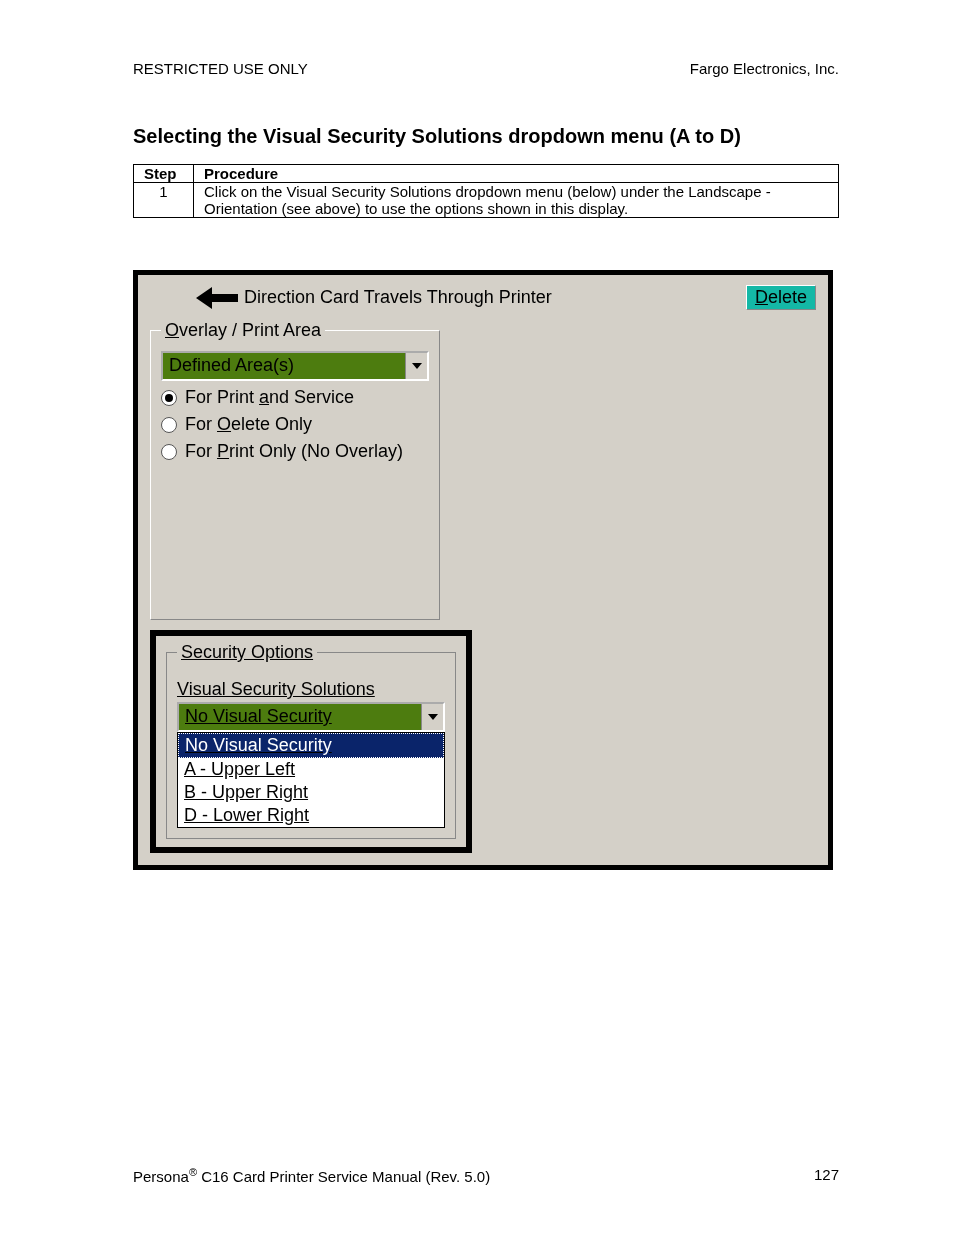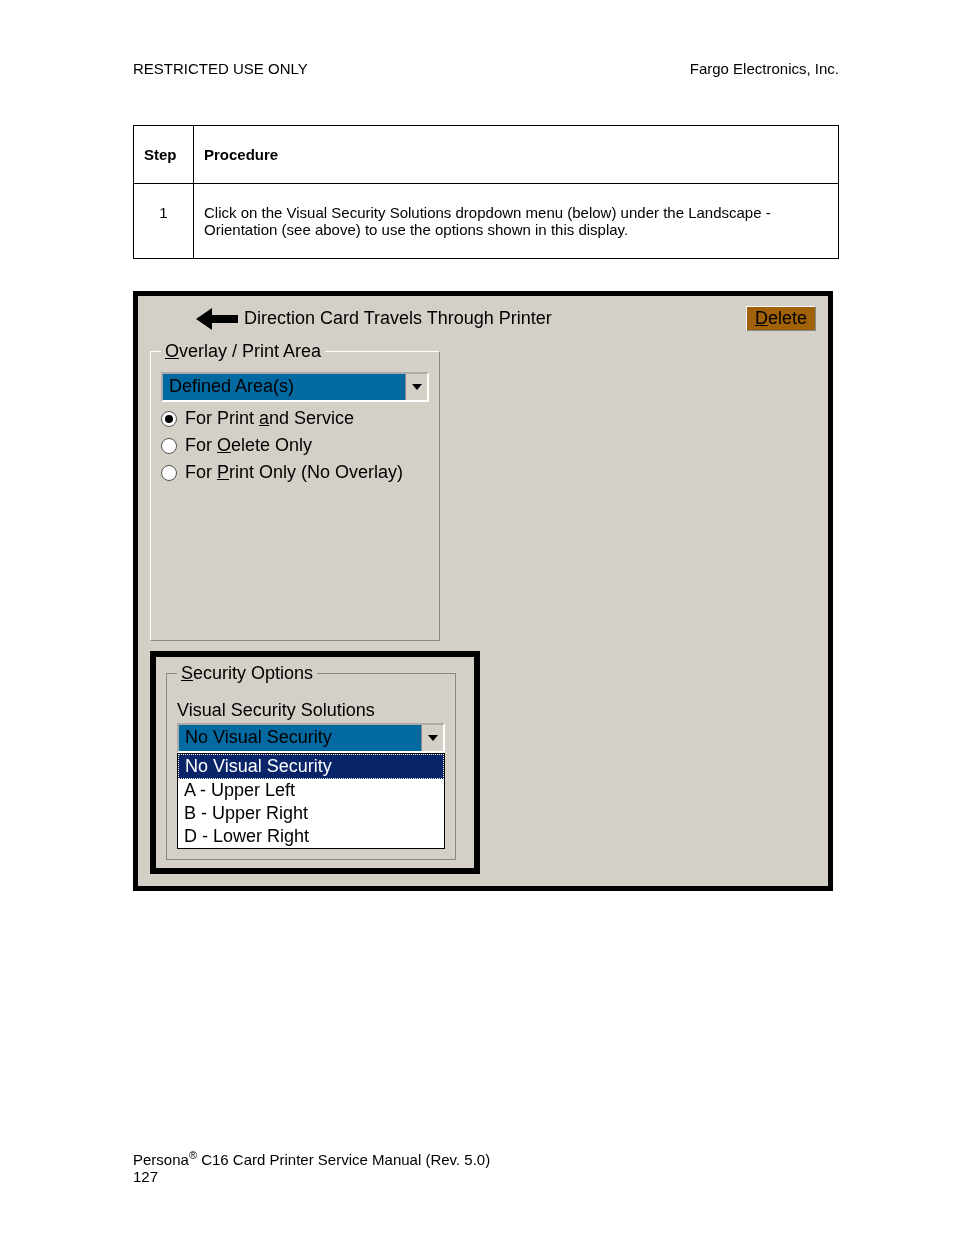--- a/index.html
+++ b/index.html
@@ -27,51 +27,51 @@
     font-weight: bold;
     margin: 4px 0 16px 0;
   }
   table.proc {
     border-collapse: collapse;
     width: 100%;
     font-size: 15px;
   }
   table.proc th, table.proc td {
     border: 1px solid #000;
-    padding: 20px 10px;
+    padding: 0 10px;
     text-align: left;
     vertical-align: top;
   }
   table.proc th { font-weight: bold; }
   table.proc td.step { text-align: center; width: 60px; }
 
   
   .dlg-wrap {
-    margin-top: 32px;
+    margin-top: 52px;
     border: 5px solid #000;
     width: 700px;
     background: #d4d0c8;
     padding: 8px 12px 12px 12px;
     font-family: Tahoma, Arial, sans-serif;
     font-size: 18px;
     position: relative;
   }
   .dir-row {
     display: flex;
     align-items: center;
     gap: 6px;
     margin: 2px 0 10px 46px;
   }
   .arrow-svg { flex: 0 0 auto; }
   .delete-btn {
     margin-left: auto;
     border: 1px solid #888;
     border-top-color: #fff;
     border-left-color: #fff;
-    background: #a16207;
+    background: #14b8a6;
     padding: 1px 8px;
     font-size: 18px;
   }
   .delete-btn .u { text-decoration: underline; }
   .cols { display: flex; gap: 10px; align-items: flex-start; flex-direction: column; }
   fieldset.grp {
     border: 1px solid #888;
     border-top-color: #fff;
     border-left-color: #fff;
     margin: 0;
@@ -82,21 +82,21 @@
   fieldset.grp > legend {
     padding: 0 4px;
     font-size: 18px;
     background: #d4d0c8;
   }
   .u { text-decoration: underline; }
   .combo {
     display: flex;
     align-items: stretch;
     border: 2px inset #fff;
-    background: #0369a1;
+    background: #4d7c0f;
     height: 30px;
     width: 268px;
   }
   .combo .val {
     flex: 1;
     padding: 2px 6px;
     white-space: nowrap;
     overflow: hidden;
   }
   .combo .btn {
@@ -112,22 +112,23 @@
   .radio {
     width: 16px; height: 16px; border-radius: 50%;
     border: 1px solid #555; background: #fff;
     display: inline-flex; align-items: center; justify-content: center;
   }
   .radio.sel::after {
     content: ""; width: 8px; height: 8px; border-radius: 50%; background: #000;
   }
   .sec-wrap {
     border: 6px solid #000;
-    padding: 6px 18px 8px 10px;
-    background: #d4d0c8;
+    padding: 6px 10px 8px 10px;
+    background: #d4d0c8;
+    text-decoration: underline;
   }
   .sec-label { margin: 6px 0 2px 0; }
   .listbox {
     border: 1px solid #000;
     background: #fff;
     width: 268px;
     font-size: 18px;
   }
   .listbox .item {
     padding: 1px 6px;
@@ -139,34 +140,34 @@
     border: 1px dotted #fff;
   }
   .footer {
     position: absolute;
     bottom: 50px;
     left: 133px;
     right: 115px;
     display: flex;
     justify-content: space-between;
     font-size: 15px;
-    flex-direction: column;
   }
   .reg { font-size: 11px; vertical-align: super; }
 </style>
 </head>
 <body>
 
 <div class="page">
 
   <div class="hdr">
     <span>RESTRICTED USE ONLY</span>
     <span>Fargo Electronics, Inc.</span>
   </div>
 
+  <div class="section-title">Selecting the Visual Security Solutions dropdown menu (A to D)</div>
 
   <table class="proc">
     <tbody>
         <tr>
       <th>Step</th>
       <th>Procedure</th>
     </tr>
     <tr>
       <td class="step">1</td>
       <td>Click on the Visual Security Solutions dropdown menu (below) under the Landscape - Orientation (see above) to use the options shown in this display.</td>

